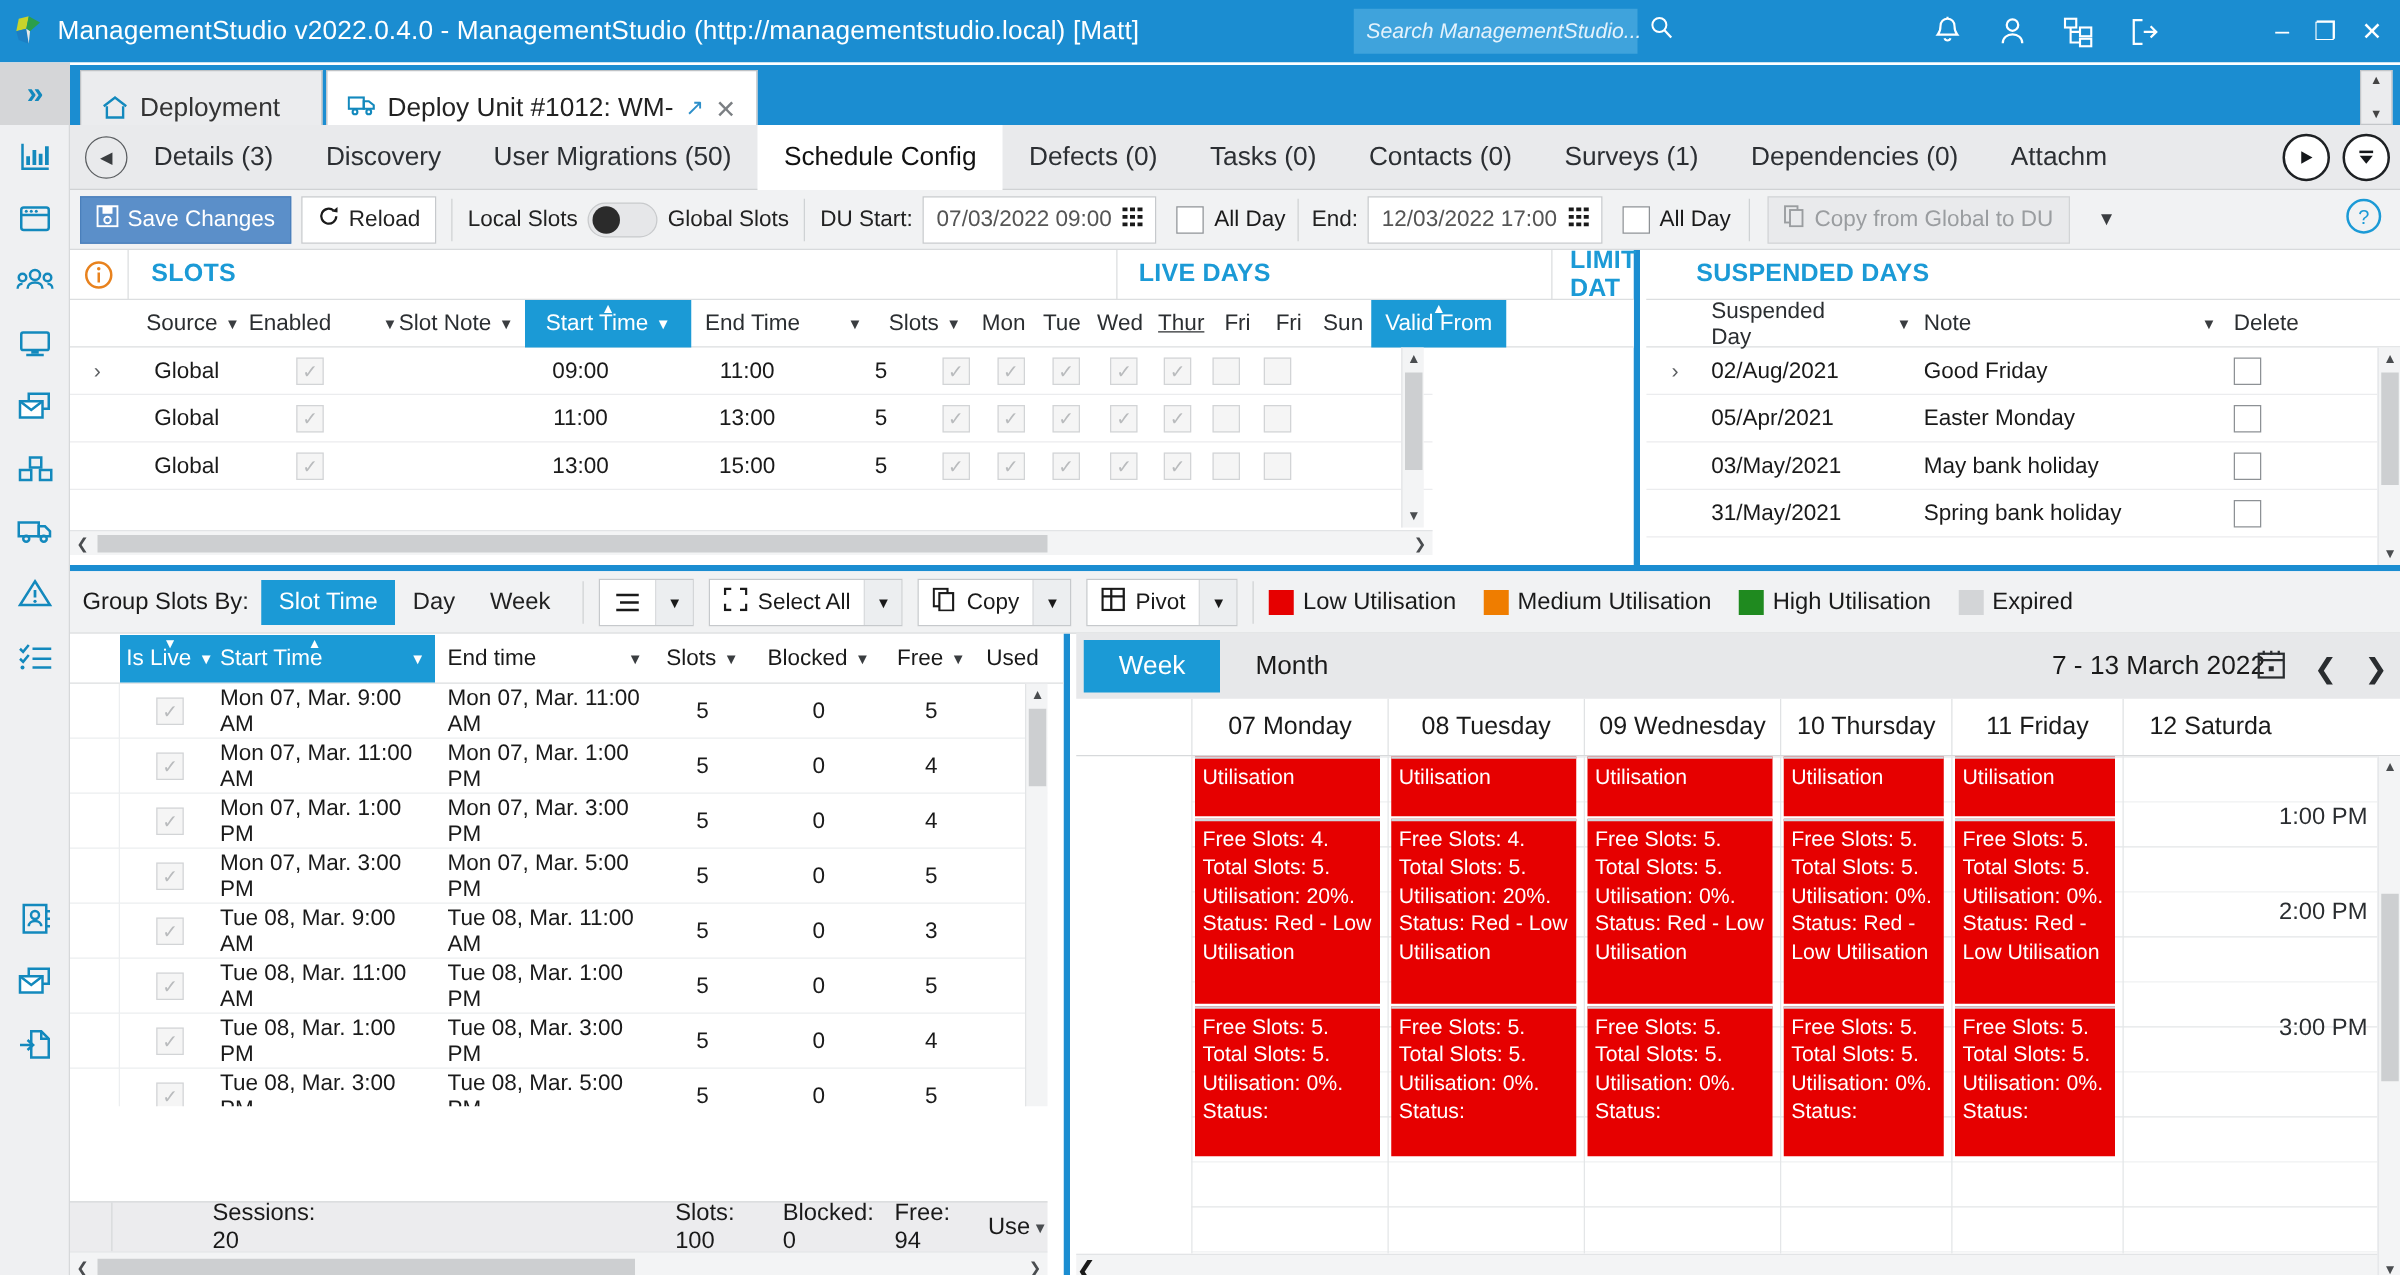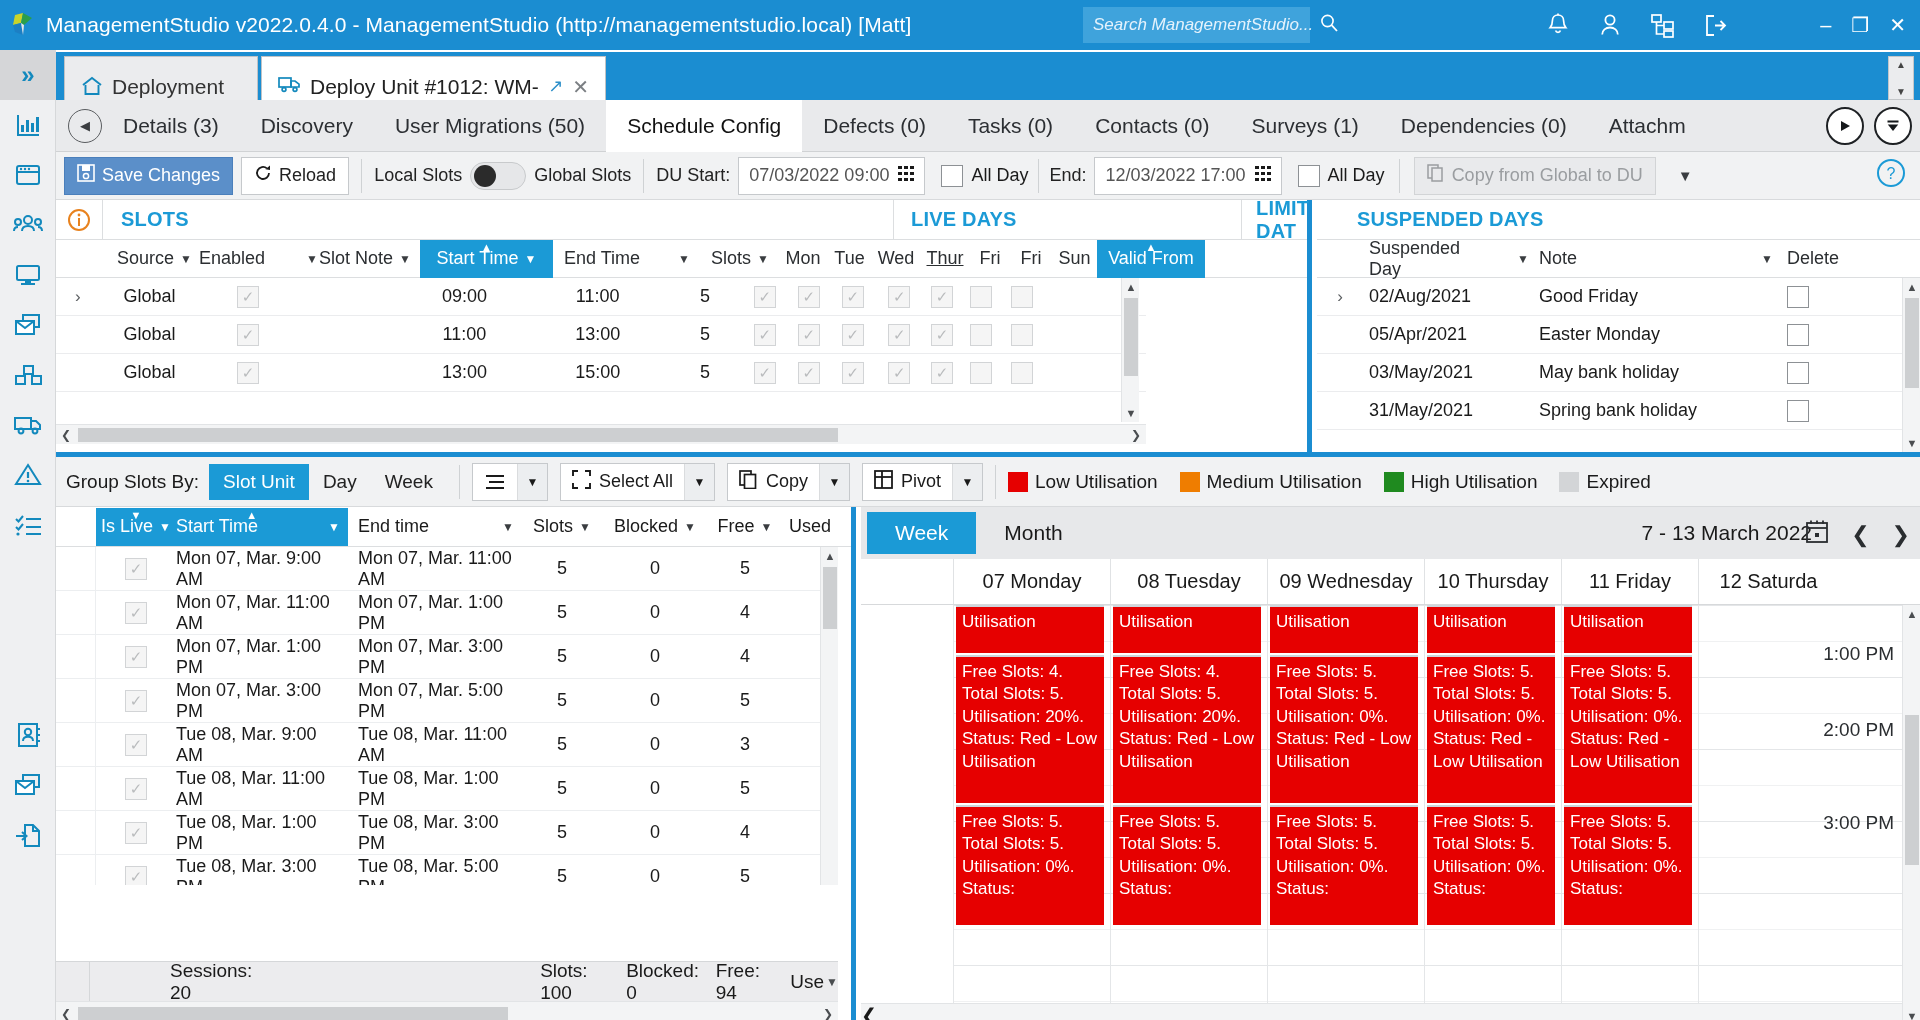--- a/index.html
+++ b/index.html
@@ -771,21 +771,21 @@
         <div class="thumb" style="top:20px;height:90px;"></div>
         <div class="arr" style="bottom:0;">▼</div>
       </div>
     </div>
   </div>
 
   <div id="lower">
 
     <div id="groupbar">
       <span style="font-size:19px;margin-right:10px;">Group Slots By:</span>
-      <div class="seg active">Slot Unit</div>
+      <div class="seg active">Slot Time</div>
       <div class="seg">Day</div>
       <div class="seg">Week</div>
 
       <div class="vsep"></div>
 
       <div class="split-btn">
         <span class="main">
           <svg width="22" height="18" viewBox="0 0 22 18">
               <line x1="2" y1="3" x2="20" y2="3" stroke="#1a1a1a" stroke-width="2"></line>
               <line x1="5" y1="9" x2="20" y2="9" stroke="#1a1a1a" stroke-width="2"></line>

